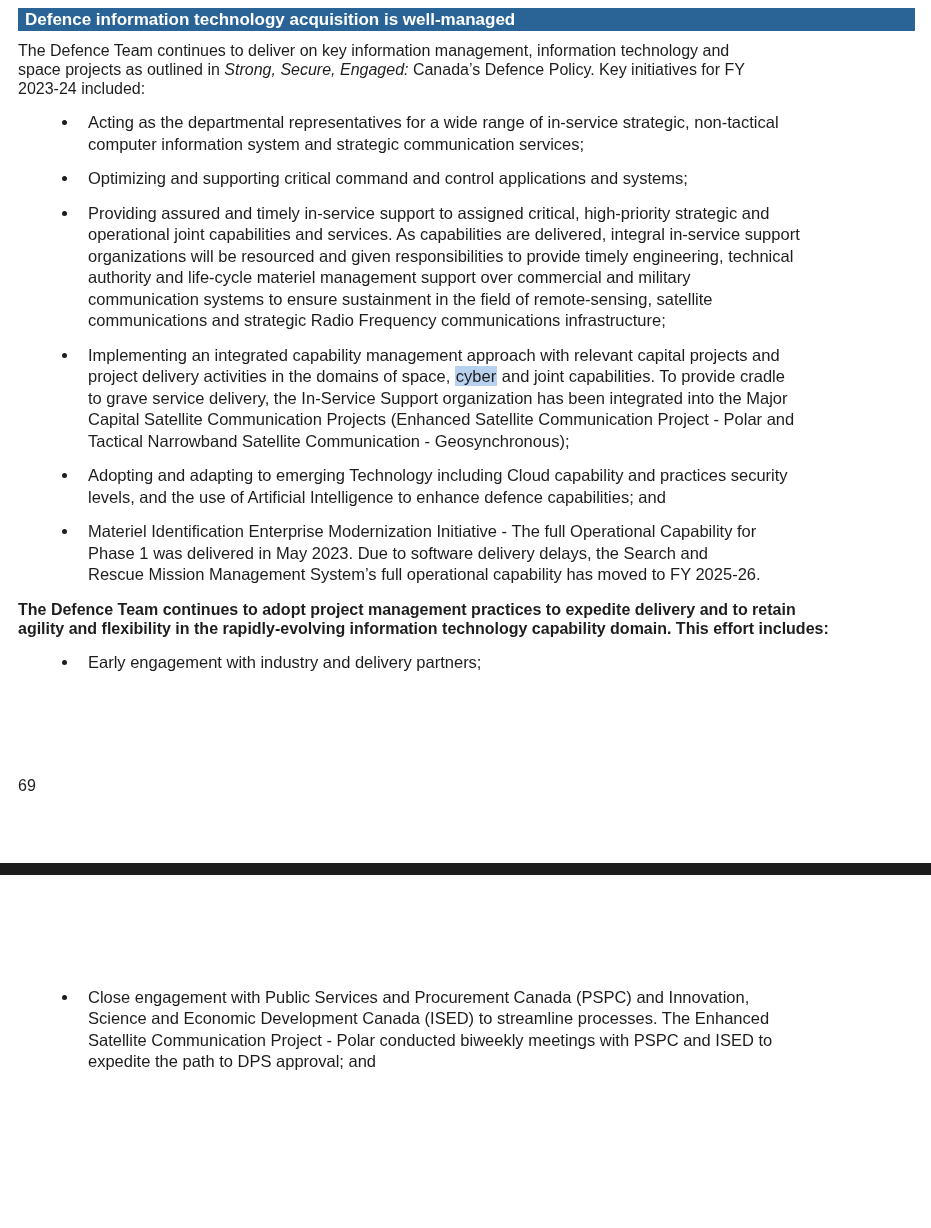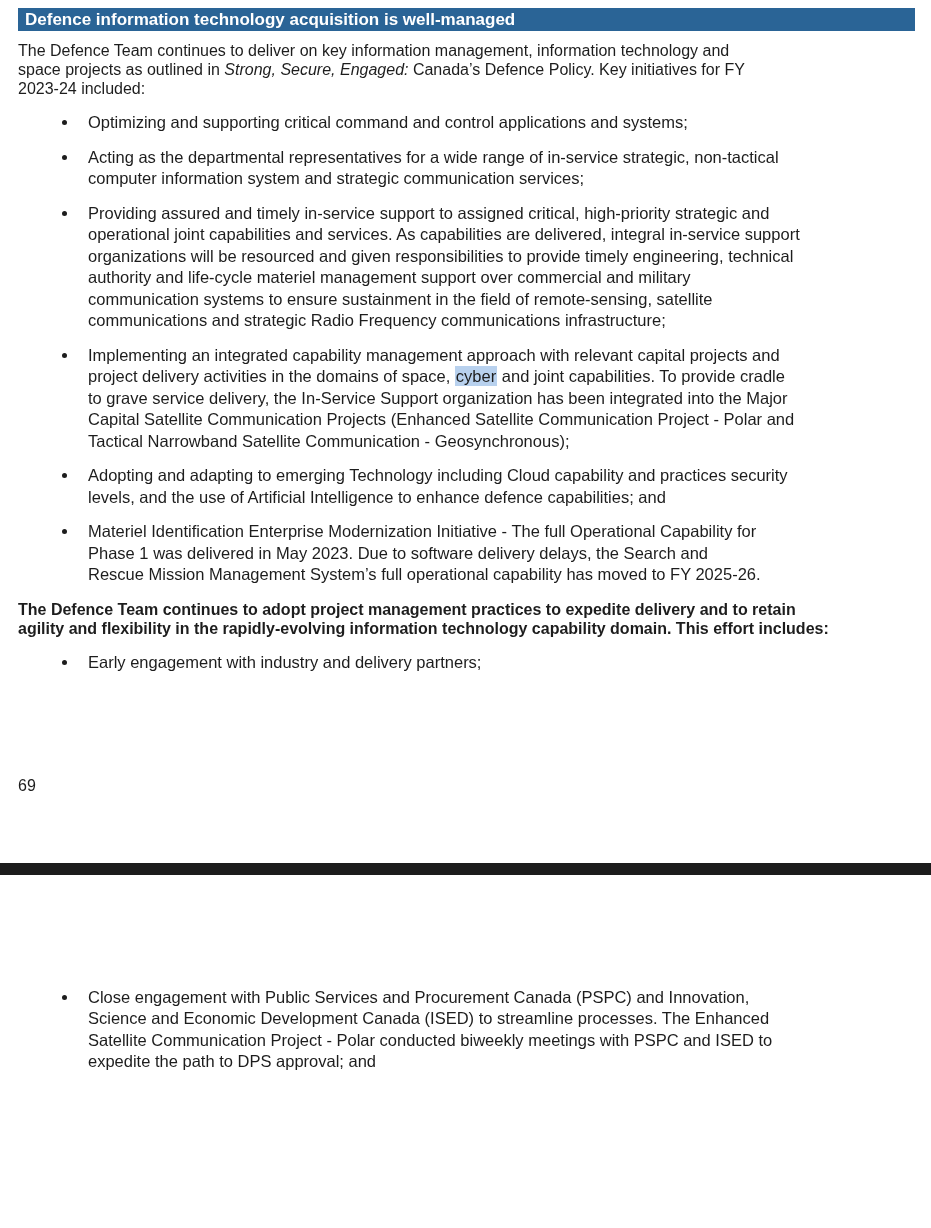--- a/index.html
+++ b/index.html
@@ -95,23 +95,23 @@
     <span>Defence information technology acquisition is well-managed</span>
   </div>
 
   <div class="content">
 
     <p class="para"><span>The Defence Team continues to deliver on key information management, information technology and
 space projects as outlined in </span><span class="italic">Strong, Secure, Engaged:</span><span> Canada’s Defence Policy. Key initiatives for FY
 2023-24 included:</span></p>
 
     <ul class="bullets">
-      <li>Optimizing and supporting critical command and control applications and systems;</li>
       <li>Acting as the departmental representatives for a wide range of in-service strategic, non-tactical
 computer information system and strategic communication services;</li>
+      <li>Optimizing and supporting critical command and control applications and systems;</li>
       <li>Providing assured and timely in-service support to assigned critical, high-priority strategic and
 operational joint capabilities and services. As capabilities are delivered, integral in-service support
 organizations will be resourced and given responsibilities to provide timely engineering, technical
 authority and life-cycle materiel management support over commercial and military
 communication systems to ensure sustainment in the field of remote-sensing, satellite
 communications and strategic Radio Frequency communications infrastructure;</li>
       <li><span>Implementing an integrated capability management approach with relevant capital projects and
 project delivery activities in the domains of space, </span><span class="hl">cyber</span><span> and joint capabilities. To provide cradle
 to grave service delivery, the In-Service Support organization has been integrated into the Major
 Capital Satellite Communication Projects (Enhanced Satellite Communication Project - Polar and

